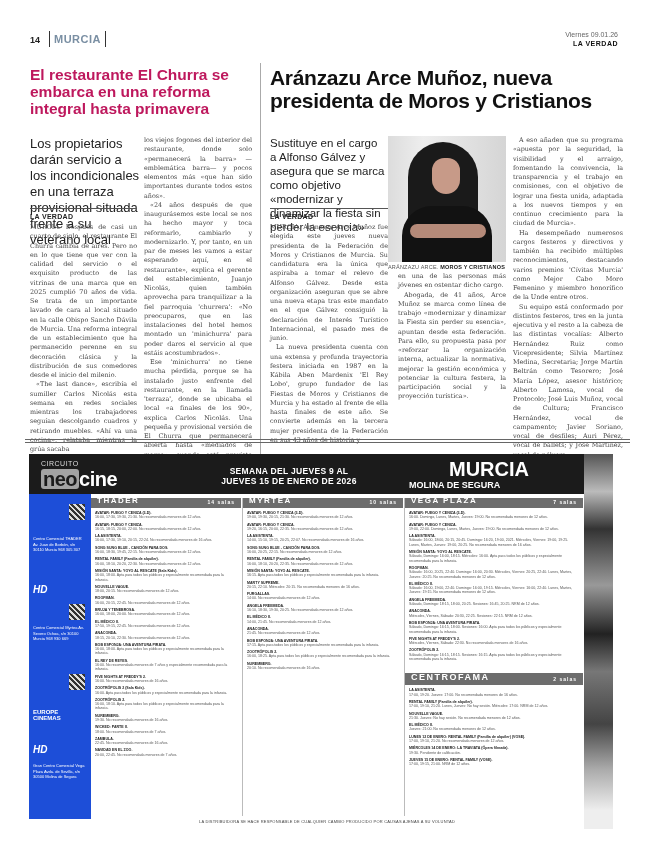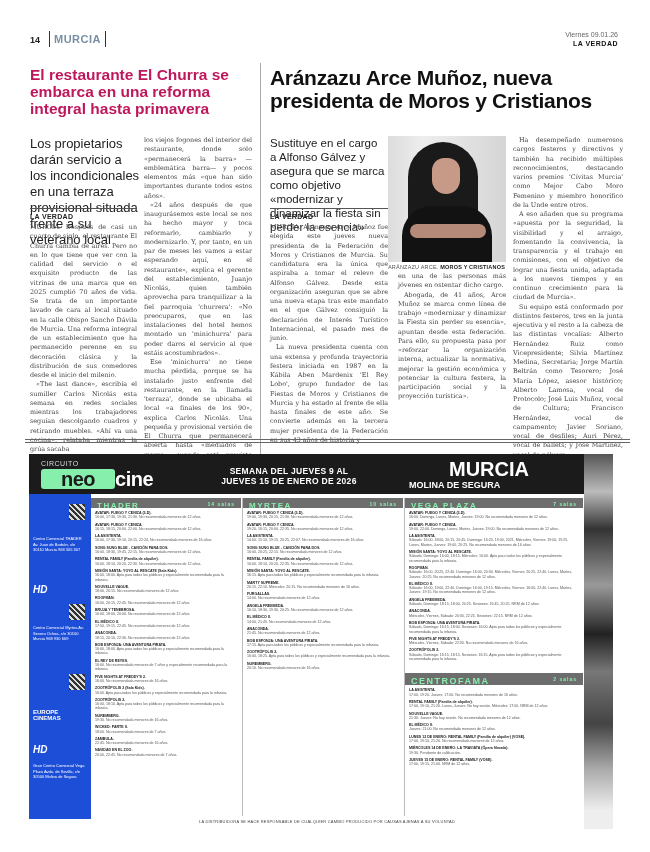--- a/index.html
+++ b/index.html
@@ -30,31 +30,31 @@
 .photo .face{position:absolute;left:44px;top:22px;width:28px;height:36px;background:#c79a88;border-radius:14px 14px 16px 16px}
 .photo .body{position:absolute;left:14px;top:70px;width:90px;height:60px;background:#121212;border-radius:30px 30px 0 0}
 .photo .arms{position:absolute;left:22px;top:88px;width:76px;height:14px;background:#b58a79;border-radius:7px}
 .caption{position:absolute;left:388px;top:264px;width:120px;font:5.5px "Liberation Sans",sans-serif;color:#555;letter-spacing:.2px}
 .caption b{color:#222}
 .hrule{position:absolute;left:25px;width:605px;height:1px;background:#666}
 .ad{position:absolute;left:29px;top:454px;width:584px;height:375px}
 .ad-top{position:absolute;left:0;top:0;width:555px;height:40px;background:#1b1b1b;color:#fff}
 .circuito{position:absolute;left:12px;top:6px;font:7px "Liberation Sans",sans-serif;letter-spacing:.5px;color:#ddd}
 .logo{position:absolute;left:12px;top:15px;font:bold 20px/20px "Liberation Sans",sans-serif;letter-spacing:-.5px}
-.logo-o{display:inline-block;background:#86efac;color:#1b1b1b;border-radius:3px;padding:0 20px}
+.logo-o{display:inline-block;background:#a3a3a3;color:#1b1b1b;border-radius:3px;padding:0 2px}
 .week{position:absolute;left:175px;top:12px;width:170px;text-align:center;font:bold 8.5px/10px "Liberation Sans",sans-serif;letter-spacing:.3px}
 .city{position:absolute;left:380px;top:5px;width:160px;text-align:center;font:bold 20px/20px "Liberation Sans",sans-serif}
 .city2{position:absolute;left:380px;top:26px;width:160px;text-align:left;font:bold 9px "Liberation Sans",sans-serif}
 .ad-side{position:absolute;left:0;top:40px;width:62px;height:325px;background:#1d4ed8}
 .side-block{position:absolute;left:4px;width:54px;font:4px/5.5px "Liberation Sans",sans-serif;color:#fff}
 .hd{font:bold italic 10px "Liberation Sans",sans-serif;color:#fff}
 .qr{position:absolute;right:2px;width:16px;height:16px;background:repeating-linear-gradient(45deg,#333 0 2px,#ddd 2px 4px)}
 .posters{position:absolute;left:555px;top:0;width:29px;height:375px;background:linear-gradient(180deg,#555 0%,#bbb 10%,#333 20%,#999 35%,#222 48%,#777 58%,#444 72%,#aaa 84%,#eee 95%)}
 .cinema{position:absolute;top:44px;height:320px}
-.cin-head{height:10px;background:#6d6d6d;color:#86efac;display:flex;justify-content:space-between;align-items:flex-start;padding:3px 6px}
+.cin-head{height:10px;background:#6d6d6d;color:#ffffff;display:flex;justify-content:space-between;align-items:flex-end;padding:3px 6px}
 .cin-name{font:bold 8px "Liberation Sans",sans-serif;letter-spacing:1.5px}
 .cin-rooms{font:bold 5px "Liberation Sans",sans-serif;letter-spacing:1px}
 .films{padding:3px 4px 0}
 .film{margin-bottom:3px;font:3.6px/4.3px "Liberation Sans",sans-serif;color:#555}
 .film .t{font-weight:bold;color:#222;display:block}
 .film .h{display:block}
 .sep{position:absolute;top:44px;width:1px;height:318px;background:#bbb}
 .footer-note{position:absolute;left:170px;top:365px;font:4px "Liberation Sans",sans-serif;color:#444;letter-spacing:.2px}
 </style>
 </head>
@@ -97,22 +97,22 @@
 </div>
 <div class="caption">
   <span>ARÁNZAZU ARCE.</span>
   <b>MOROS Y CRISTIANOS</b>
 </div>
 <div class="col c4">
   <p class="first">en una de las personas más jóvenes en ostentar dicho cargo.</p>
   <p>Abogada, de 41 años, Arce Muñoz se marca como línea de trabajo «modernizar y dinamizar la Fiesta sin perder su esencia», apuntan desde esta federación. Para ello, su propuesta pasa por «reforzar la organización interna, actualizar la normativa, mejorar la gestión económica y potenciar la cultura festera, la participación social y la proyección turística».</p>
 </div>
 <div class="col c5">
+  <p>A eso añaden que su programa «apuesta por la seguridad, la visibilidad y el arraigo, fomentando la convivencia, la transparencia y el trabajo en comisiones, con el objetivo de lograr una fiesta unida, adaptada a los nuevos tiempos y en continuo crecimiento para la ciudad de Murcia».</p>
   <p>Ha desempeñado numerosos cargos festeros y directivos y también ha recibido múltiples reconocimientos, destacando varios premios 'Cívitas Murcia' como Mejor Cabo Moro Femenino y miembro honorífico de la Unde entre otros.</p>
-  <p>A eso añaden que su programa «apuesta por la seguridad, la visibilidad y el arraigo, fomentando la convivencia, la transparencia y el trabajo en comisiones, con el objetivo de lograr una fiesta unida, adaptada a los nuevos tiempos y en continuo crecimiento para la ciudad de Murcia».</p>
   <p>Su equipo está conformado por distintos festeros, tres en la junta ejecutiva y el resto a la cabeza de las distintas vocalías: Alberto Hernández Ruiz como Vicepresidente; Silvia Martínez Medina, Secretaria; Jorge Martín Beltrán como Tesorero; José María López, asesor histórico; Alberto Lamosa, vocal de Protocolo; José Luis Muñoz, vocal de Cultura; Francisco Hernández, vocal de campamento; Javier Soriano, vocal de desfiles; Auri Pérez, vocal de ballets; y José Martínez, vocal de pólvora.</p>
 </div>
 
 <div class="hrule" style="top:439px"></div>
 <div class="hrule" style="top:442px"></div>
 
 <div class="ad">
   <div class="ad-top">
     <div class="circuito">CIRCUITO</div>
     <div class="logo"><span class="logo-o">neo</span><span>cine</span></div>

